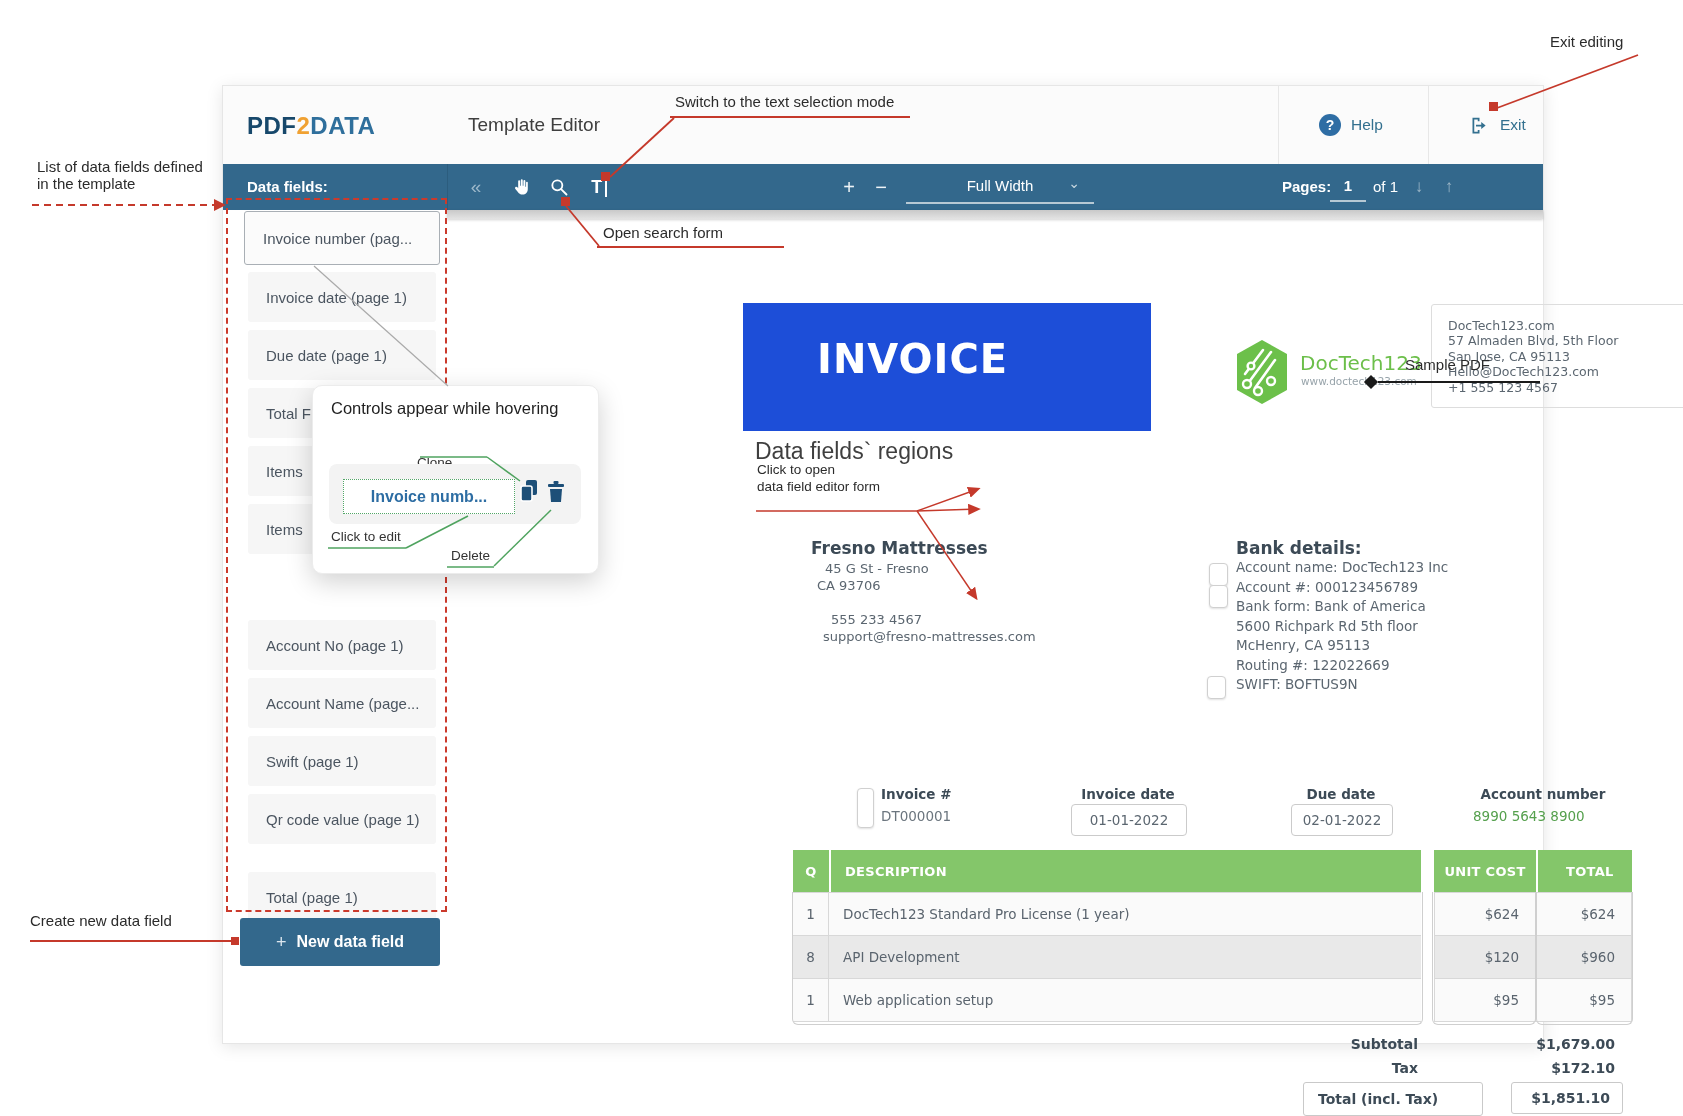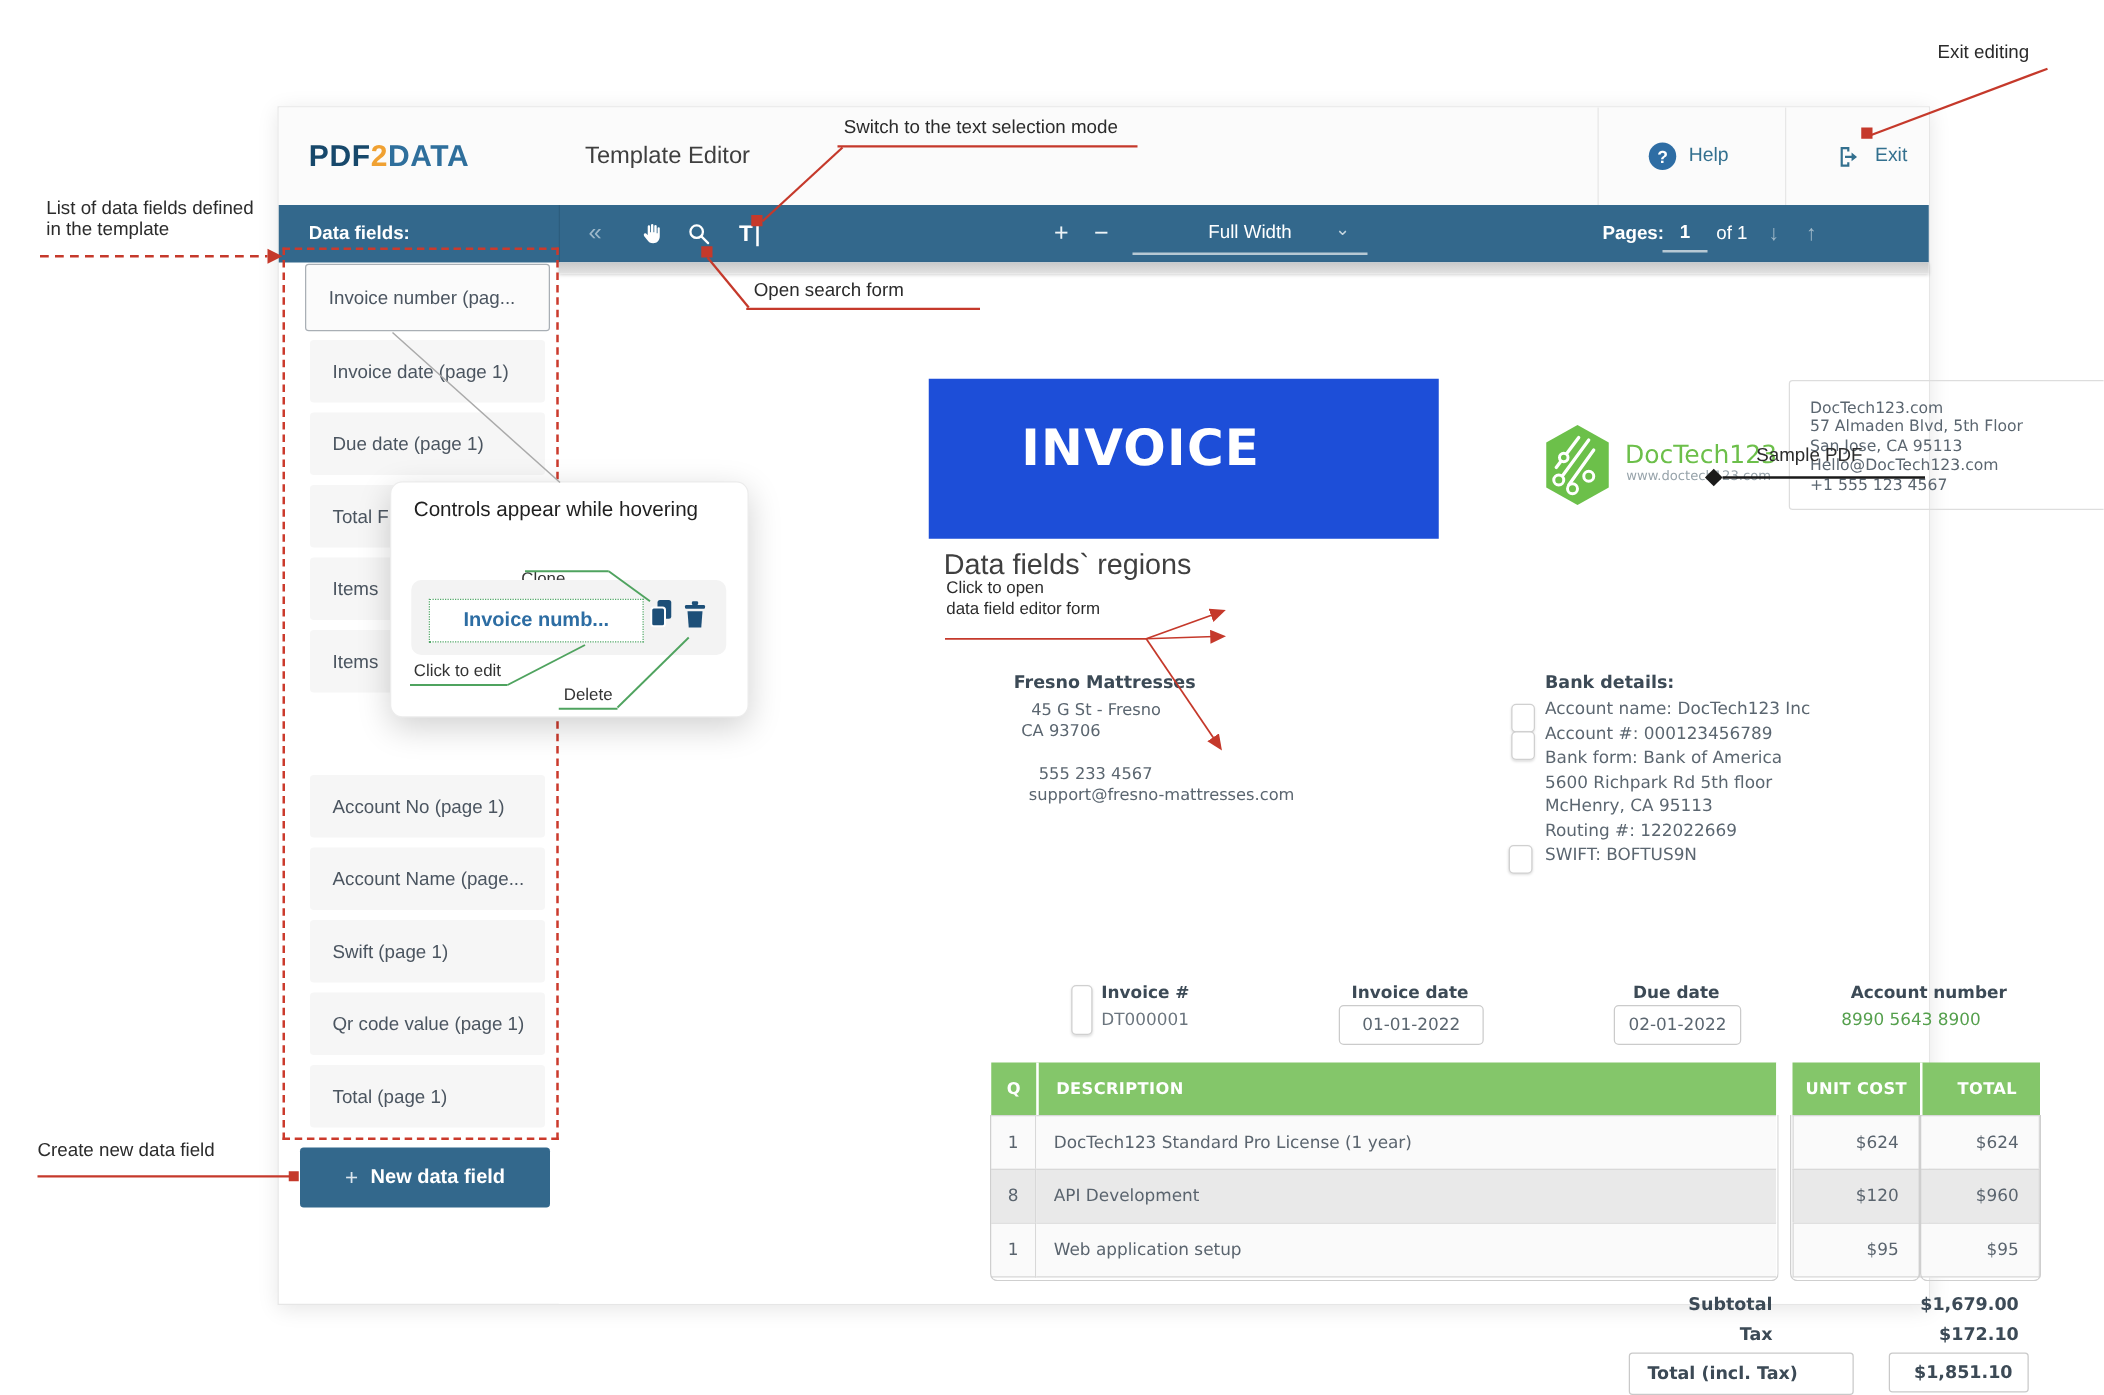--- a/index.html
+++ b/index.html
@@ -54,21 +54,21 @@
   .docfont{font-family:"DejaVu Sans",sans-serif;}
 
   #banner{position:absolute;left:296px;top:93px;width:408px;height:128px;background:#1d4ed8;}
   #banner .t{position:absolute;left:74px;top:33px;font-size:40px;font-weight:800;color:#fff;letter-spacing:1px;}
 
   #card{position:absolute;left:984px;top:94px;width:258px;height:104px;border:1px solid #ddd;
         border-radius:3px;padding:13px 0 0 16px;box-sizing:border-box;}
   .card-line{font-size:12.5px;line-height:15.4px;color:#5b6670;}
 
   .doc-sm{font-size:13px;line-height:17.5px;color:#5b6670;}
-  .doc-b{font-size:14px;font-weight:bold;color:#3c4a56;}
+  .doc-b{font-size:17px;font-weight:bold;color:#3c4a56;}
   .bank-line{font-size:13.5px;line-height:19.5px;color:#5b6670;}
 
   .regionbox{position:absolute;background:#fff;border:1px solid #d0d0d0;border-radius:4px;
              box-shadow:0 1px 2px rgba(0,0,0,.12);cursor:pointer;}
 
   .meta-lbl{position:absolute;font-size:13.5px;font-weight:bold;color:#3c4a56;}
   .meta-val{position:absolute;font-size:13.5px;color:#6b757e;}
   .datebox{position:absolute;height:30px;border:1px solid #cbcbcb;border-radius:4px;background:#fff;
            display:flex;align-items:center;justify-content:center;font-size:13.5px;color:#5b6670;cursor:pointer;}
 
@@ -337,21 +337,21 @@
     </div>
   <div class="sb-item" style="top:678px;">
       <span>Account Name (page...</span>
     </div>
   <div class="sb-item" style="top:736px;">
       <span>Swift (page 1)</span>
     </div>
   <div class="sb-item" style="top:794px;">
       <span>Qr code value (page 1)</span>
     </div>
-  <div class="sb-item" style="top:852px;">
+  <div class="sb-item" style="top:872px;">
       <span>Total (page 1)</span>
     </div>
   <div id="dashedrect"></div>
   <div id="newfield">
     <span class="plus">+</span>
     <span class="nf-lbl">New data field</span>
   </div>
 
   <div id="popup">
     <div class="title">Controls appear while hovering</div>

